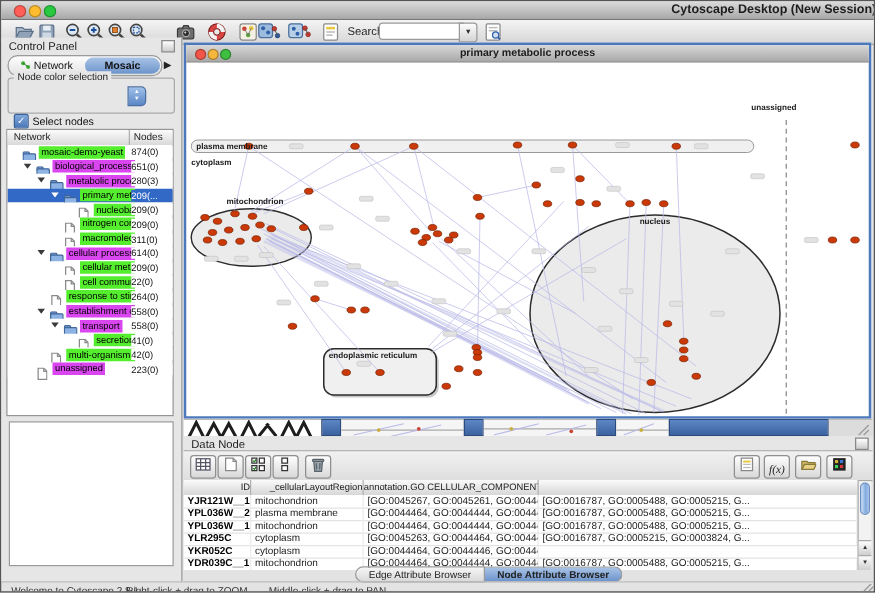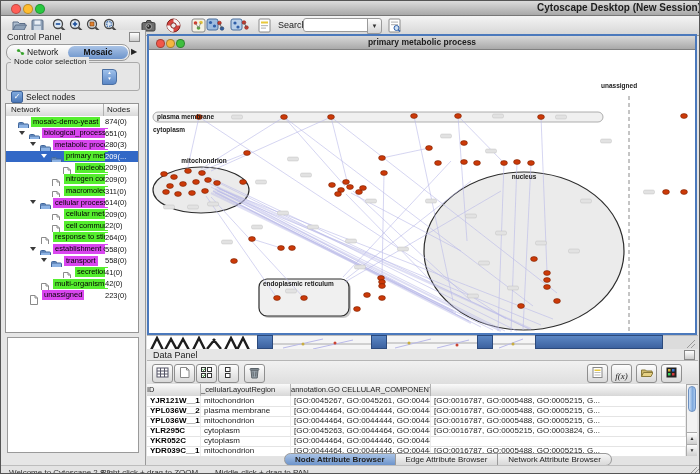--- a/index.html
+++ b/index.html
@@ -70,21 +70,21 @@
   
   #dpanel{left:146px;top:348px;width:551px;height:107px;background:#e6e6e6;}
   #dpanel-title{left:6px;top:1px;font-size:9px;color:#222;}
   #dp-toolbar{position:absolute;left:0;top:11px;width:100%;height:23px;background:linear-gradient(#f1f1f1,#dedede);
               border-top:1px solid #b5b5b5;border-bottom:1px solid #a8a8a8;}
   .dpbtn{position:absolute;top:3px;width:19px;height:17px;border:1px solid #8f8f8f;border-radius:3px;
          background:linear-gradient(#fefefe,#d8d8d8);text-align:center;}
   #dp-header{position:absolute;left:0;top:35px;width:539px;height:12px;
              background:linear-gradient(#fafafa,#d7d7d7);border-bottom:1px solid #9f9f9f;}
   .hcell{position:absolute;top:0;height:12px;border-right:1px solid #b2b2b2;font-size:7.5px;color:#222;
-         text-align:left;line-height:12px;overflow:hidden;white-space:nowrap;box-sizing:border-box;}
+         text-align:right;line-height:12px;overflow:hidden;white-space:nowrap;box-sizing:border-box;}
   #dp-rows{position:absolute;left:0;top:47px;width:539px;height:60px;background:#fff;}
   .drow{position:absolute;left:0;width:100%;height:10px;border-bottom:1px solid #e4e4e4;}
   .dcell{position:absolute;top:0;height:10px;font-size:8px;line-height:10px;color:#222;
          padding-left:3px;overflow:hidden;white-space:nowrap;border-right:1px solid #ececec;box-sizing:border-box;}
   .dcell.id{font-weight:bold;color:#000;}
   #dp-scroll{position:absolute;left:539px;top:36px;width:11px;height:71px;background:#f2f2f2;
              border-left:1px solid #aaa;box-sizing:border-box;}
   #dp-thumb{position:absolute;left:1px;top:1px;width:8px;height:26px;border-radius:4px;
             background:linear-gradient(90deg,#cfe2f8,#7fa9dd 60%,#a9c8ee);border:1px solid #6b8fc0;box-sizing:border-box;}
   .scroll-arrow{position:absolute;left:0;width:10px;height:11px;background:linear-gradient(#fdfdfd,#cfcfcf);
@@ -572,21 +572,21 @@
     <div class="bw blue" style="left:388px;width:128px"></div>
     <div class="bw pane" style="left:516px;width:35px;background:#dcdcdc">
       <svg width="35" height="14">
           <line x1="24" y1="12" x2="32" y2="4" stroke="#9a9a9a"></line>
           <line x1="28" y1="12" x2="32" y2="8" stroke="#9a9a9a"></line>
         </svg>
     </div>
   </div>
 
   <div id="dpanel" class="abs">
-    <span id="dpanel-title" class="abs">Data Panel</span>
+    <span id="dpanel-title" class="abs">Data Node</span>
     <span class="float-icon abs" style="left:537px;top:1px"></span>
     <div id="dp-toolbar">
       <span class="dpbtn" style="left:5px">
         <svg width="13" height="13">
             <rect x="1" y="2" width="11" height="9" fill="#fff" stroke="#556"></rect>
             <line x1="1" y1="5" x2="12" y2="5" stroke="#556"></line>
             <line x1="1" y1="8" x2="12" y2="8" stroke="#556"></line>
             <line x1="4.5" y1="2" x2="4.5" y2="11" stroke="#556"></line>
             <line x1="8.5" y1="2" x2="8.5" y2="11" stroke="#556"></line>
           </svg></span>
@@ -682,23 +682,22 @@
         </div>
       </div>
     <div id="dp-scroll">
       <div id="dp-thumb"></div>
       <div class="scroll-arrow" style="top:47px">▲</div>
       <div class="scroll-arrow" style="top:59px">▼</div>
     </div>
   </div>
 
   <div id="btabs" class="abs">
+      <span class="btab">Edge Attribute Browser</span>
       <span class="btab sel">Node Attribute Browser</span>
-      <span class="btab">Edge Attribute Browser</span>
-      <span class="btab">Network Attribute Browser</span>
     </div>
 
   <div id="statusbar" class="abs">
     <span class="status-txt" style="left:8px">Welcome to Cytoscape 2.8.1</span>
     <span class="status-txt" style="left:100px">Right-click + drag to ZOOM</span>
     <span class="status-txt" style="left:214px">Middle-click + drag to PAN</span>
   </div>
   <svg id="grip" class="abs" width="10" height="8">
     <line x1="0" y1="8" x2="8" y2="0" stroke="#999"></line>
       <line x1="4" y1="8" x2="10" y2="2" stroke="#999"></line>

